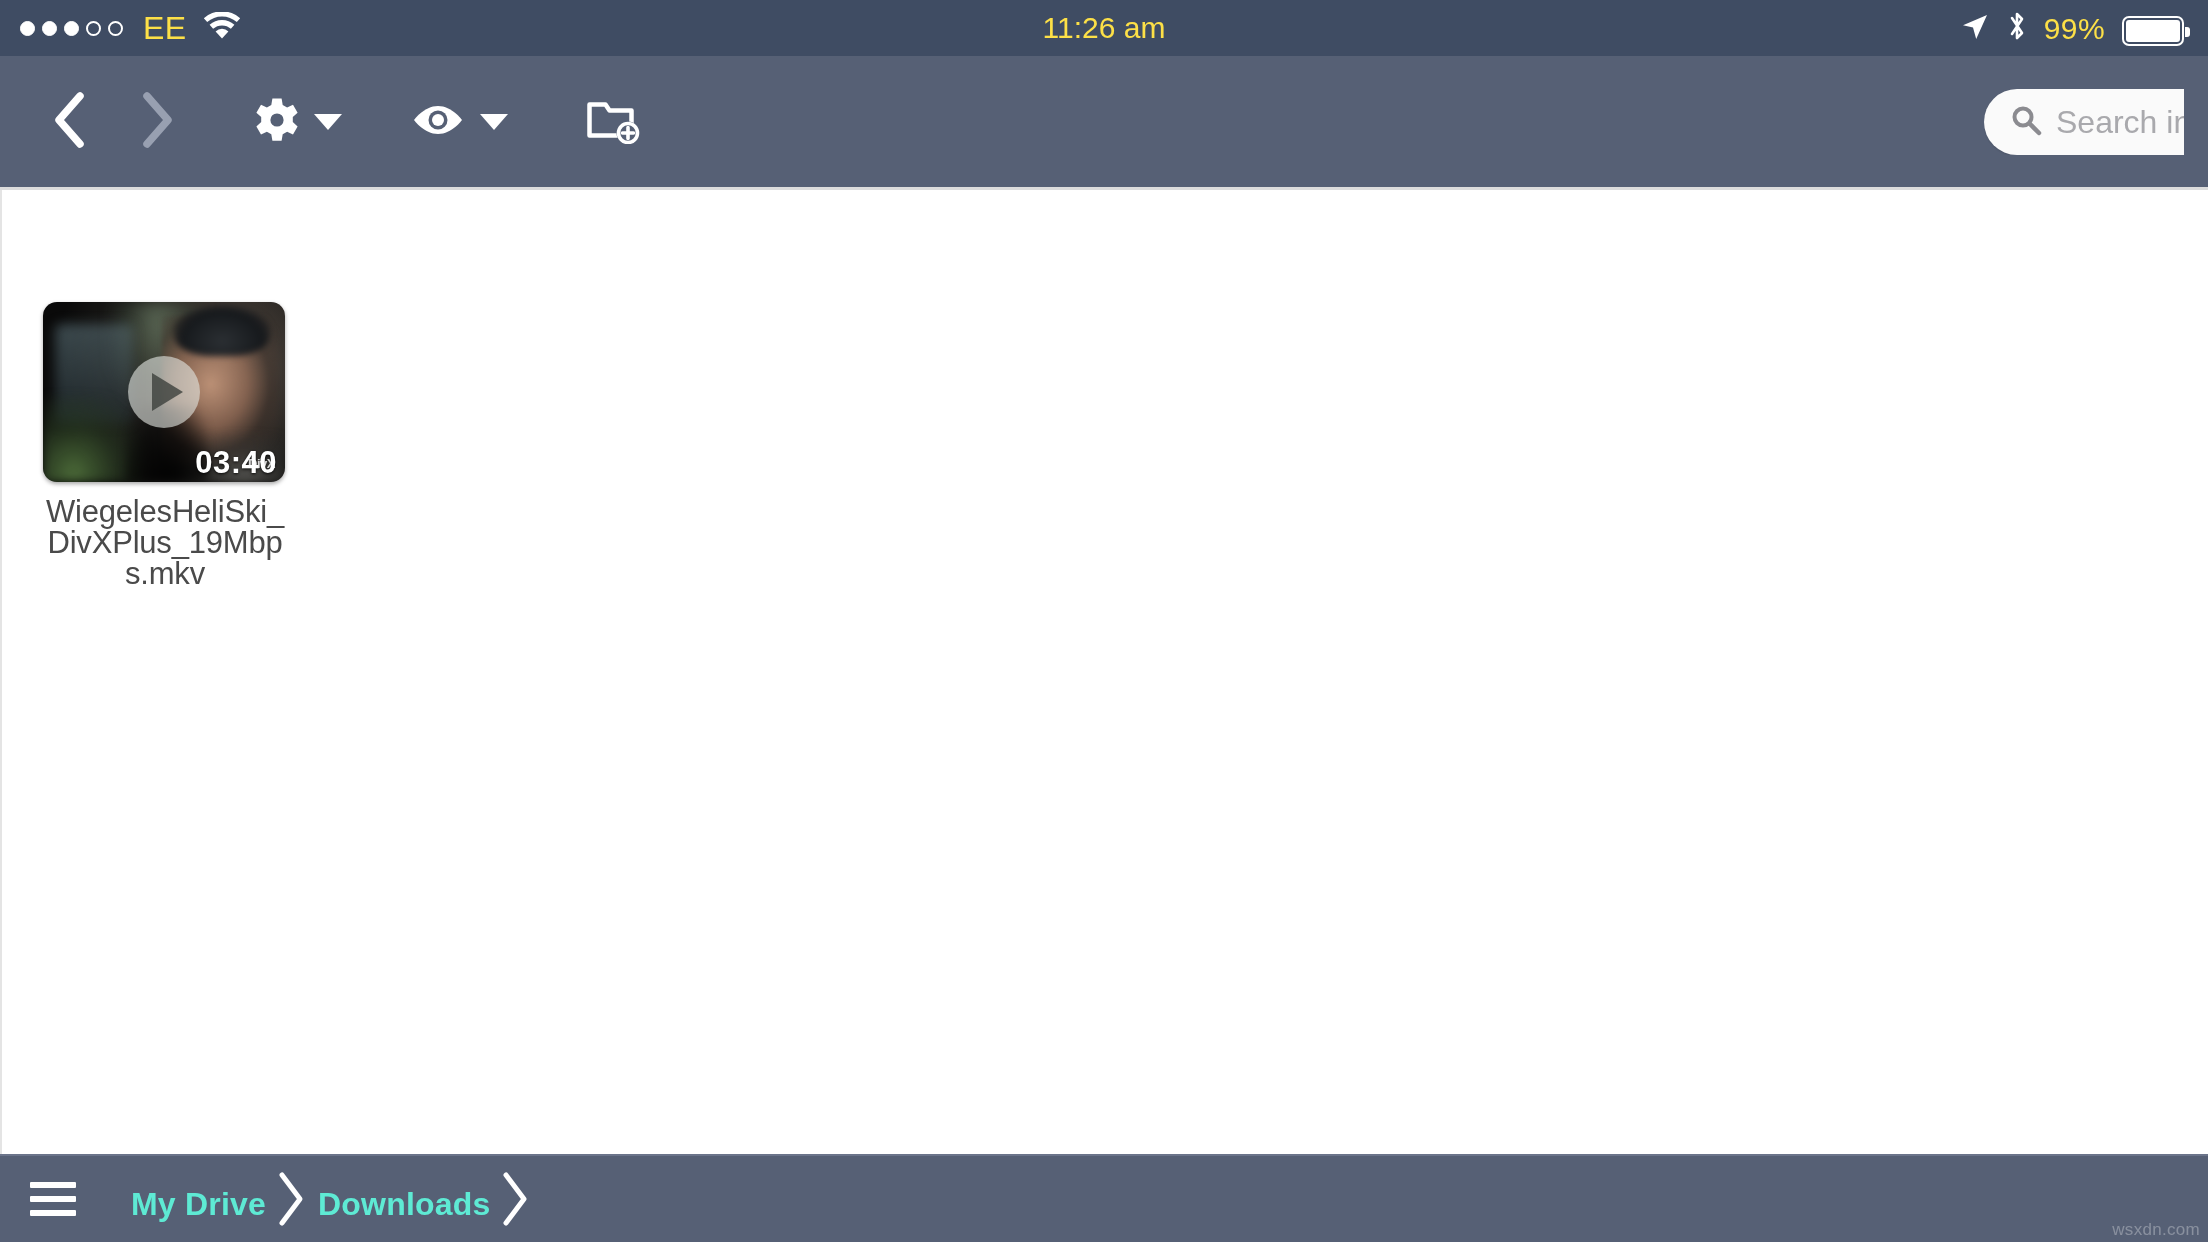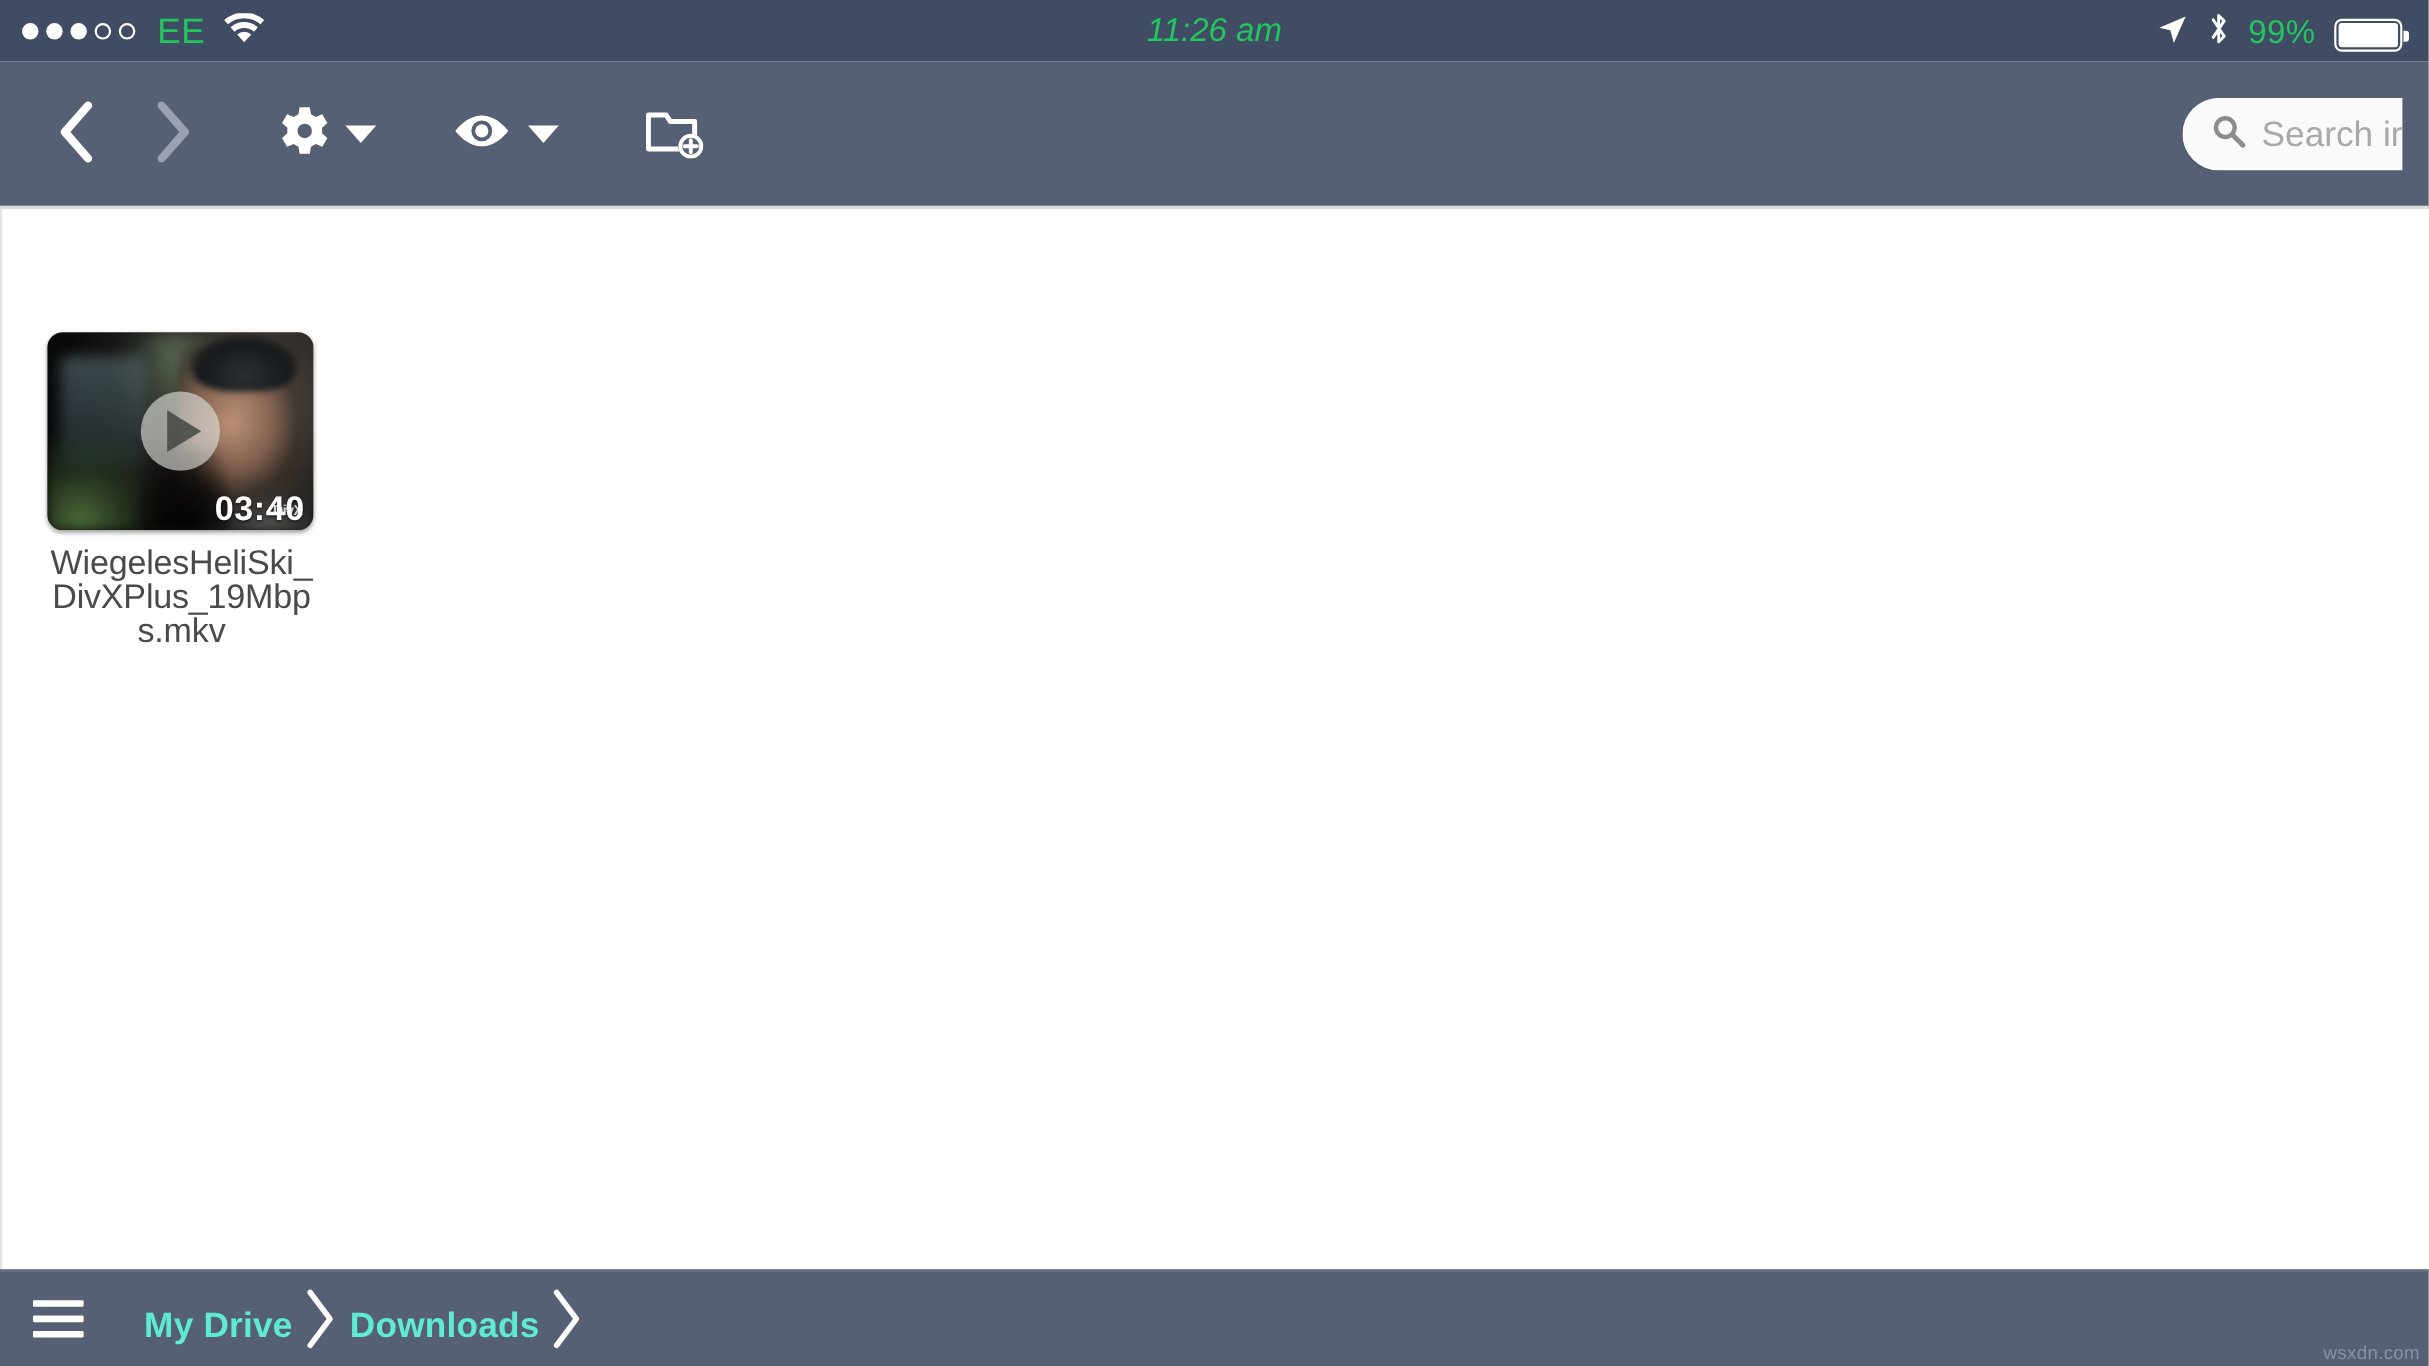--- a/index.html
+++ b/index.html
@@ -22,21 +22,21 @@
     display: flex;
     flex-direction: column;
   }
 
   
   .statusbar {
     position: relative;
     height: 56px;
     flex: 0 0 56px;
     background: #3f4c63;
-    color: #22c55e;
+    color: #fde047;
     display: flex;
     align-items: center;
     padding: 0 18px 0 20px;
     box-sizing: border-box;
   }
   .sb-left {
     display: flex;
     align-items: center;
     gap: 13px;
   }
@@ -64,21 +64,20 @@
   .wifi { display: block; }
 
   .sb-center {
     position: absolute;
     left: 0; right: 0;
     text-align: center;
     font-size: 30px;
     font-weight: 500;
     line-height: 56px;
     pointer-events: none;
-    font-style: italic;
   }
   .sb-right {
     margin-left: auto;
     display: flex;
     align-items: flex-end;
     gap: 17px;
     position: relative;
     z-index: 2;
   }
   .battery-pct {

